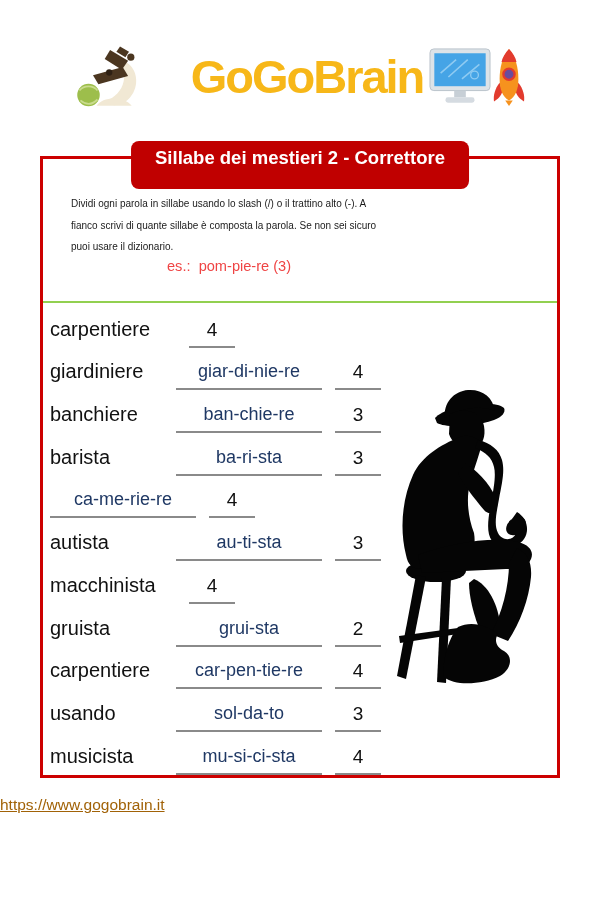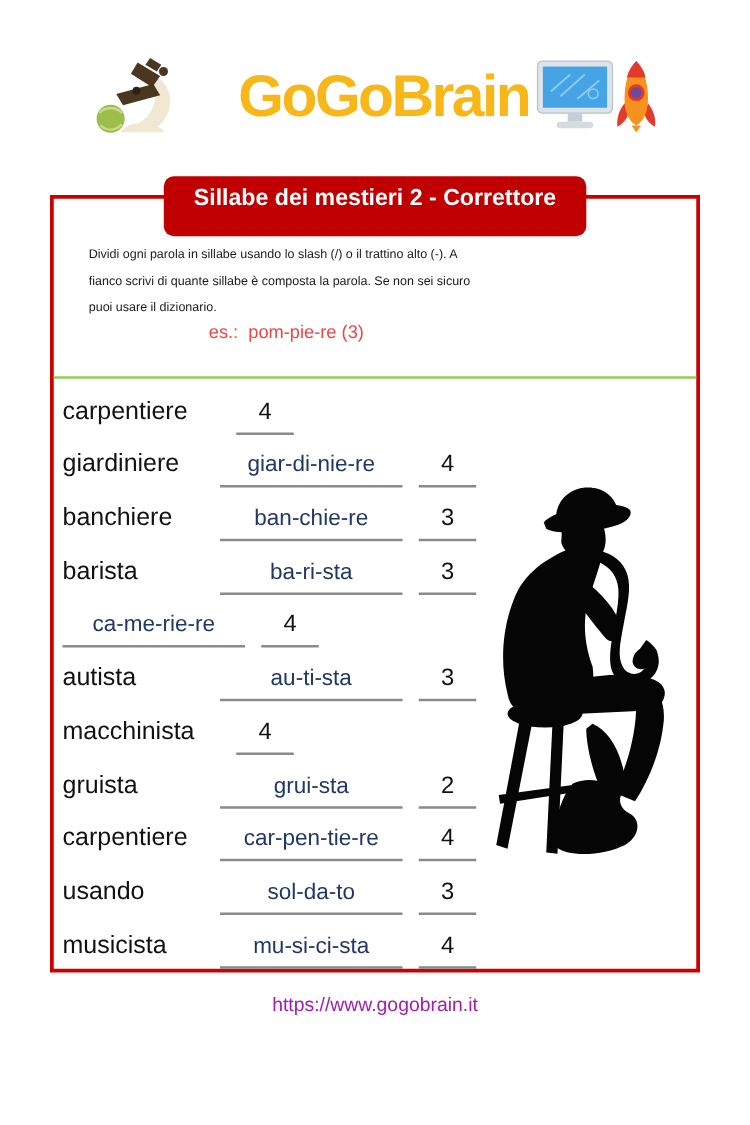--- a/index.html
+++ b/index.html
@@ -61,22 +61,22 @@
   .cell-num{
     width:46px;margin-left:13px;text-align:center;font-size:19px;color:#111;
     border-bottom:2px solid #8a8a8a;padding-bottom:5px;
   }
 
   
   .sax-wrap{position:absolute;left:349px;top:228px;width:166px;height:300px;}
 
   
   .footer{
-    position:absolute;top:796px;left:0;width:100%;text-align:center;
-    font-size:15.5px;color:#a21caf;
+    position:absolute;top:796px;left:0;width:100%;
+    font-size:15.5px;color:#a16207;text-decoration:underline;
   }
 </style>
 </head>
 <body>
 
 <div class="page">
 
   <div class="logo-row">
     <span>
       <svg width="72" height="70" viewBox="0 0 80 70">

